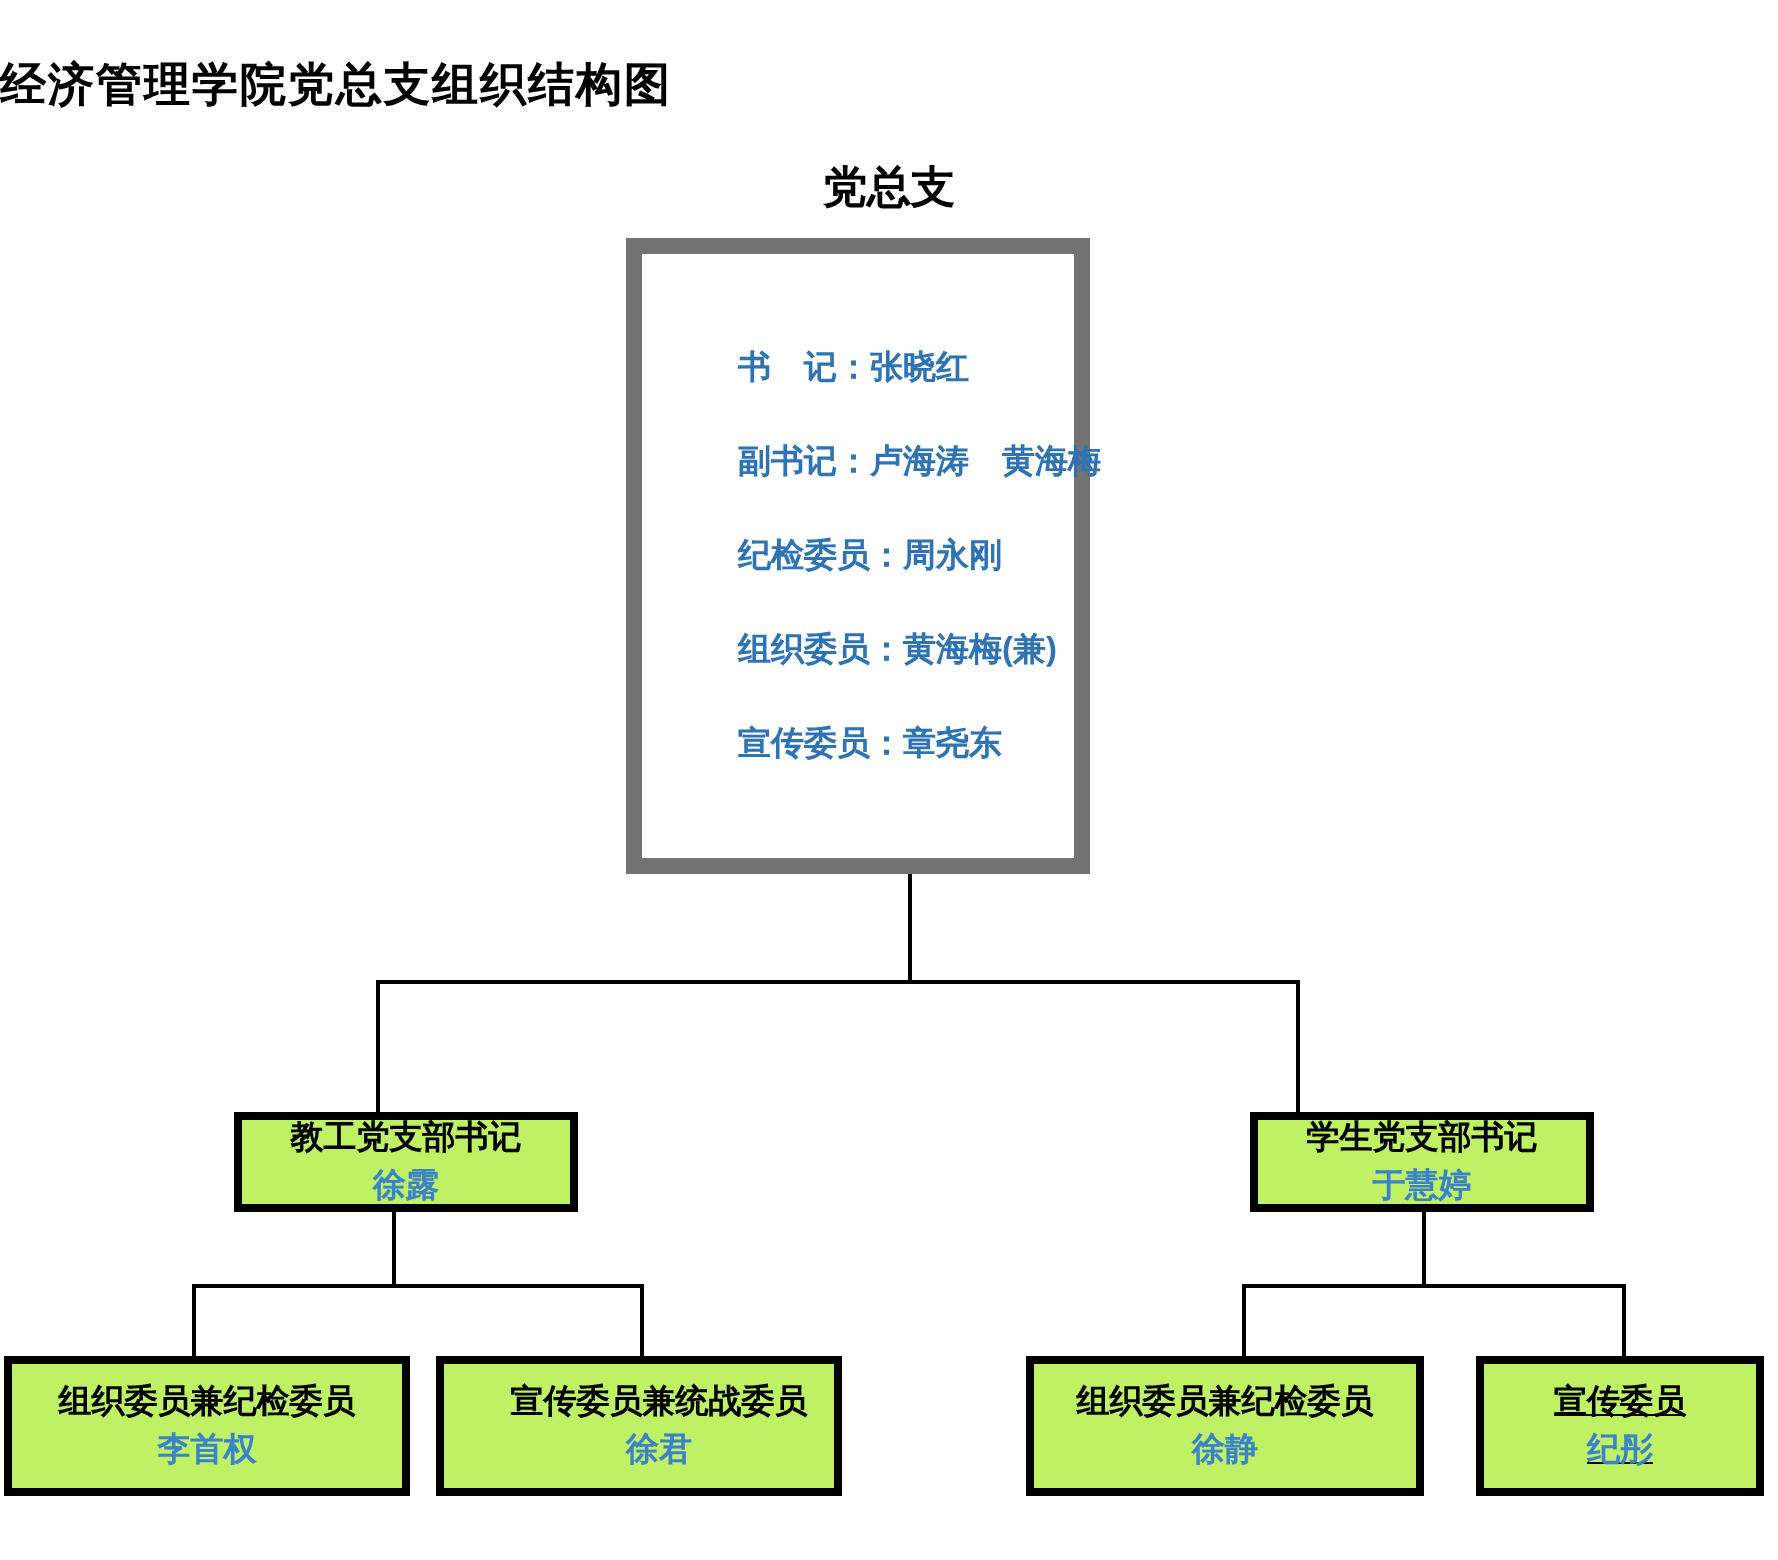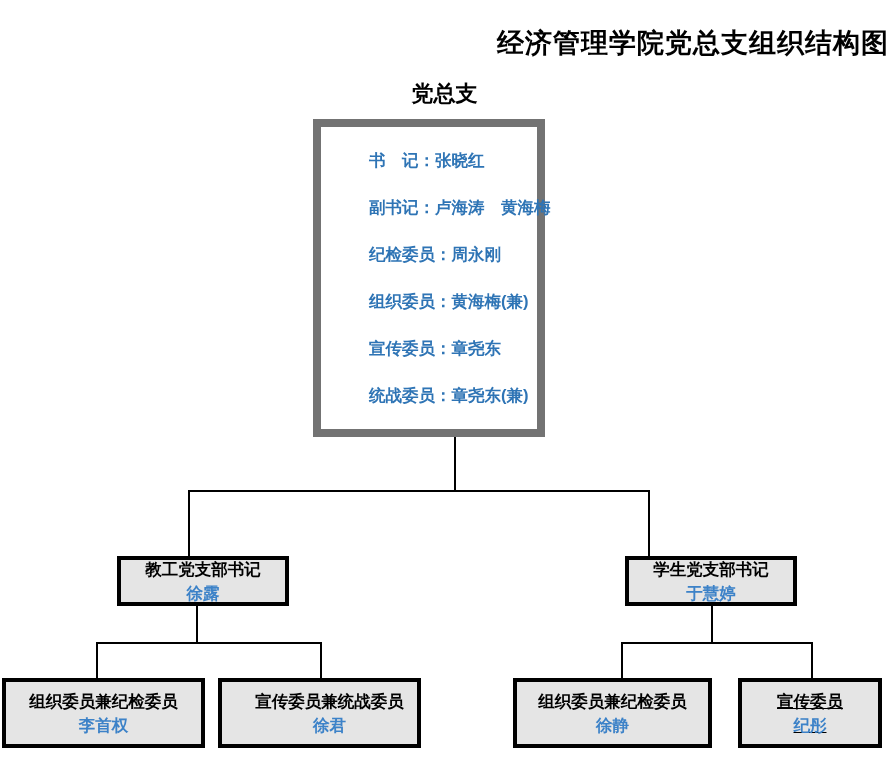--- a/index.html
+++ b/index.html
@@ -19,22 +19,22 @@
     overflow: hidden;
     background: #ffffff;
   }
 
   
   .chart-title {
     position: absolute;
     left: 0;
     top: 26px;
     width: 889px;
-    text-align: right;
-    font-size: 27px;
+    text-align: left;
+    font-size: 23px;
     font-weight: 700;
     letter-spacing: 1px;
     line-height: 34px;
     color: #000000;
     white-space: nowrap;
   }
   .chart-subtitle {
     position: absolute;
     left: 0;
     top: 80px;
@@ -73,21 +73,21 @@
   }
   .root-line + .root-line {
     margin-top: 26px;
   }
 
   
   .node-box {
     position: absolute;
     box-sizing: border-box;
     border: 4px solid #000000;
-    background: #e5e5e5;
+    background: #bef264;
     display: flex;
     flex-direction: column;
     align-items: center;
     justify-content: center;
     text-align: center;
   }
   .node-role {
     font-family: "Liberation Sans", "DejaVu Sans", sans-serif;
     font-size: 16.5px;
     font-weight: 700;
@@ -159,23 +159,20 @@
     </div>
     <div class="root-line">
       <span>纪检委员：周永刚</span>
     </div>
     <div class="root-line">
       <span>组织委员：黄海梅(兼)</span>
     </div>
     <div class="root-line">
       <span>宣传委员：章尧东</span>
     </div>
-    <div class="root-line">
-      <span>统战委员：章尧东(兼)</span>
-    </div>
   </div>
 
   <div class="conn conn-v" id="conn-root-stem"></div>
   <div class="conn conn-h" id="conn-level2-bar"></div>
   <div class="conn conn-v" id="conn-faculty-drop"></div>
   <div class="conn conn-v" id="conn-student-drop"></div>
 
   <div class="node-box" id="box-faculty-branch">
     <div class="node-role">教工党支部书记</div>
     <div class="node-name">徐露</div>

